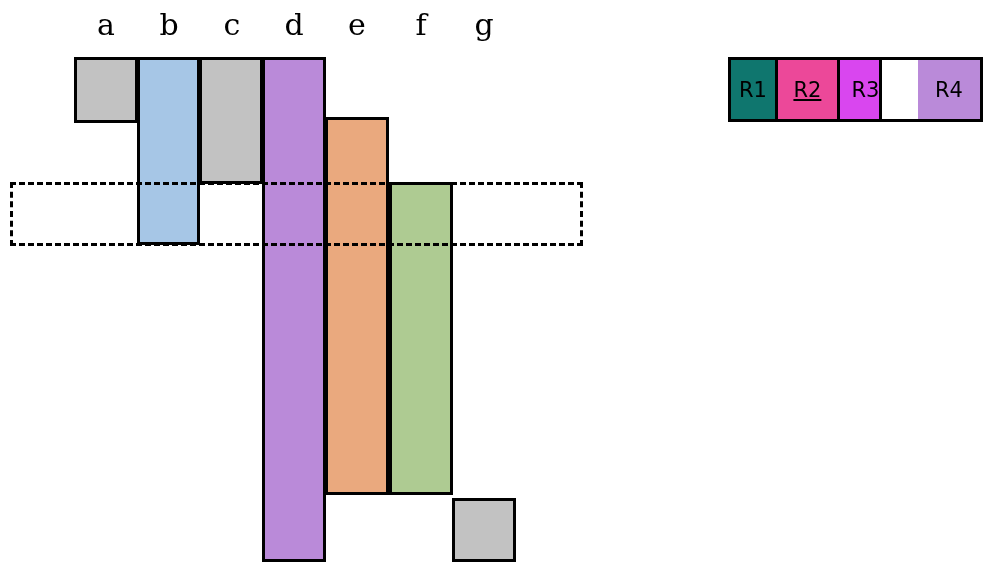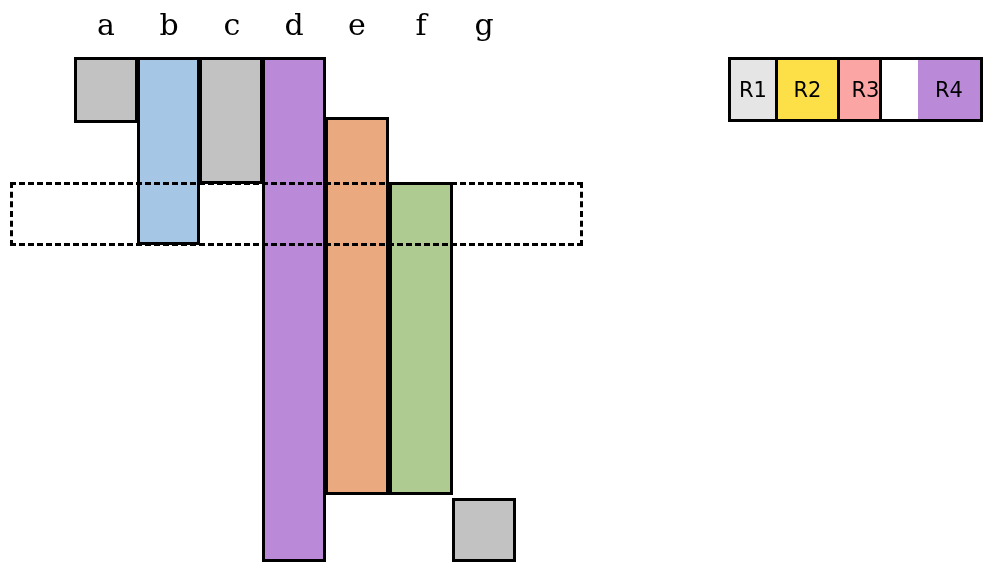--- a/index.html
+++ b/index.html
@@ -89,20 +89,20 @@
       <div class="bar" style="left: 389px; top: 182px; width: 64px; height: 313px; background: rgb(174, 203, 146); border-color: rgb(0, 0, 0);"></div>
       <div class="bar" style="left: 452px; top: 498px; width: 64px; height: 64px; background: rgb(194, 194, 194); border-color: rgb(0, 0, 0);"></div>
     </div>
 
   <div id="dashed-layer">
       <div class="dashed-region" style="left: 10px; top: 182px; width: 573px; height: 64px;"></div>
     </div>
 
   <div id="legend-layer">
       <div class="legend" style="left: 728px; top: 57px; width: 255px; height: 65px;">
-        <div class="legend-cell" style="width: 47px; background: #e5e5e5;">R1</div>
-        <div class="legend-cell" style="width: 62.25px; background: #fde047;">R2</div>
-        <div class="legend-cell" style="width: 42px; background: #fca5a5; padding-left: 12px;">R3</div>
+        <div class="legend-cell" style="width: 47px; background: #0f766e;">R1</div>
+        <div class="legend-cell" style="width: 62.25px; background: #ec4899; text-decoration: underline;">R2</div>
+        <div class="legend-cell" style="width: 42px; background: #d946ef; padding-left: 12px;">R3</div>
         <div class="legend-cell" style="width: 62.25px; background: rgb(186, 138, 217);">R4</div>
       </div>
     </div>
 
 </div>
 
 </body></html>

